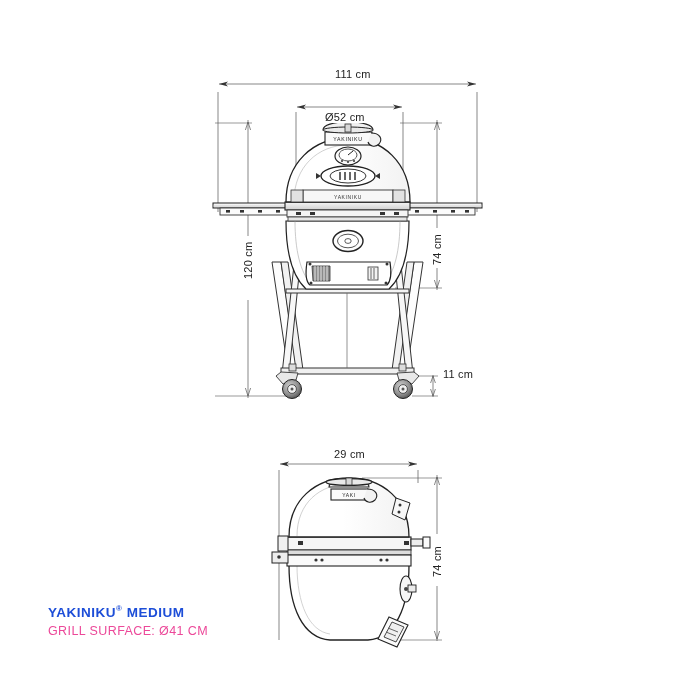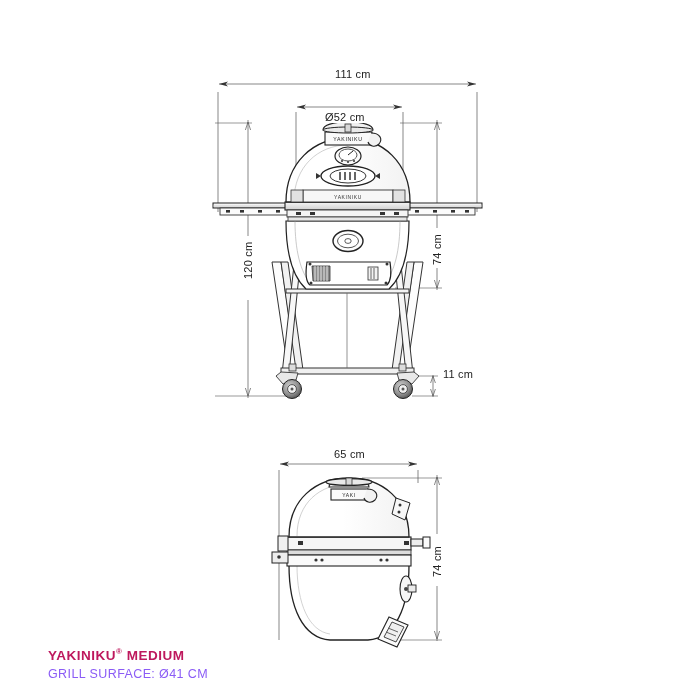--- a/index.html
+++ b/index.html
@@ -22,30 +22,29 @@
   .caption-block{
     position:absolute;
     left:48px;
     top:600px;
     width:300px;
   }
   .caption-title{
     font-size:13.5px;
     font-weight:bold;
     letter-spacing:0.5px;
-    color:#be185d;
+    color:#1d4ed8;
     line-height:17px;
     white-space:nowrap;
-    margin-top:43px;
   }
   .caption-title sup{font-size:8px;vertical-align:super;}
   .caption-sub{
     font-size:12.5px;
     letter-spacing:0.4px;
-    color:#8b5cf6;
+    color:#ec4899;
     line-height:17px;
     margin-top:2px;
     white-space:nowrap;
   }
   .dlabel{
     position:absolute;
     font-size:11px;
     color:#222;
     letter-spacing:0.2px;
     white-space:nowrap;
@@ -363,21 +362,21 @@
   <div class="dlabel" style="left:332px;top:68px;">111 cm</div>
 
   <div class="dlabel" style="left:322px;top:91px;margin-top:20px;">Ø52 cm</div>
 
   <div class="dlabel vert" style="left:242px;top:282px;">120 cm</div>
 
   <div class="dlabel vert" style="left:431px;top:268px;">74 cm</div>
 
   <div class="dlabel" style="left:440px;top:368px;">11 cm</div>
 
-  <div class="dlabel" style="left:331px;top:448px;">65 cm</div>
+  <div class="dlabel" style="left:331px;top:448px;">29 cm</div>
 
   <div class="dlabel vert" style="left:431px;top:580px;">74 cm</div>
 
   <div class="caption-block">
     <div class="caption-title"><span>YAKINIKU</span><sup>®</sup><span> MEDIUM</span></div>
     <div class="caption-sub">GRILL SURFACE: Ø41 CM</div>
   </div>
 
 </div>
 

